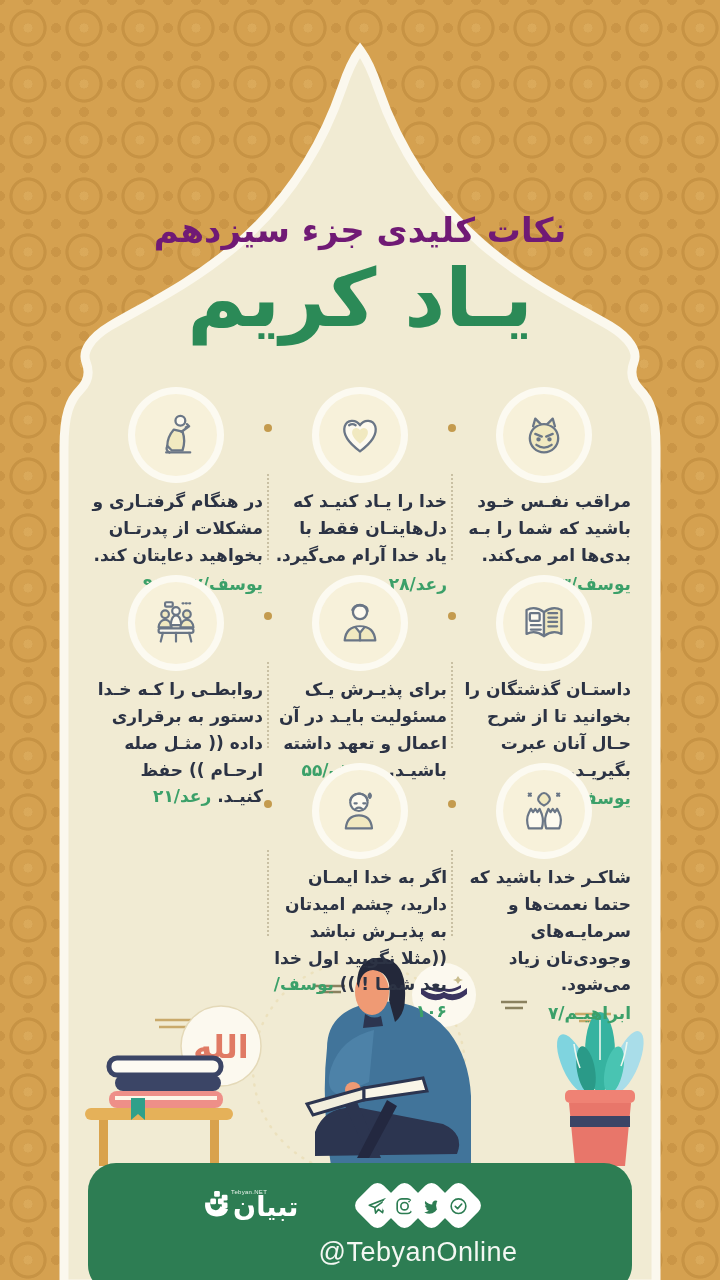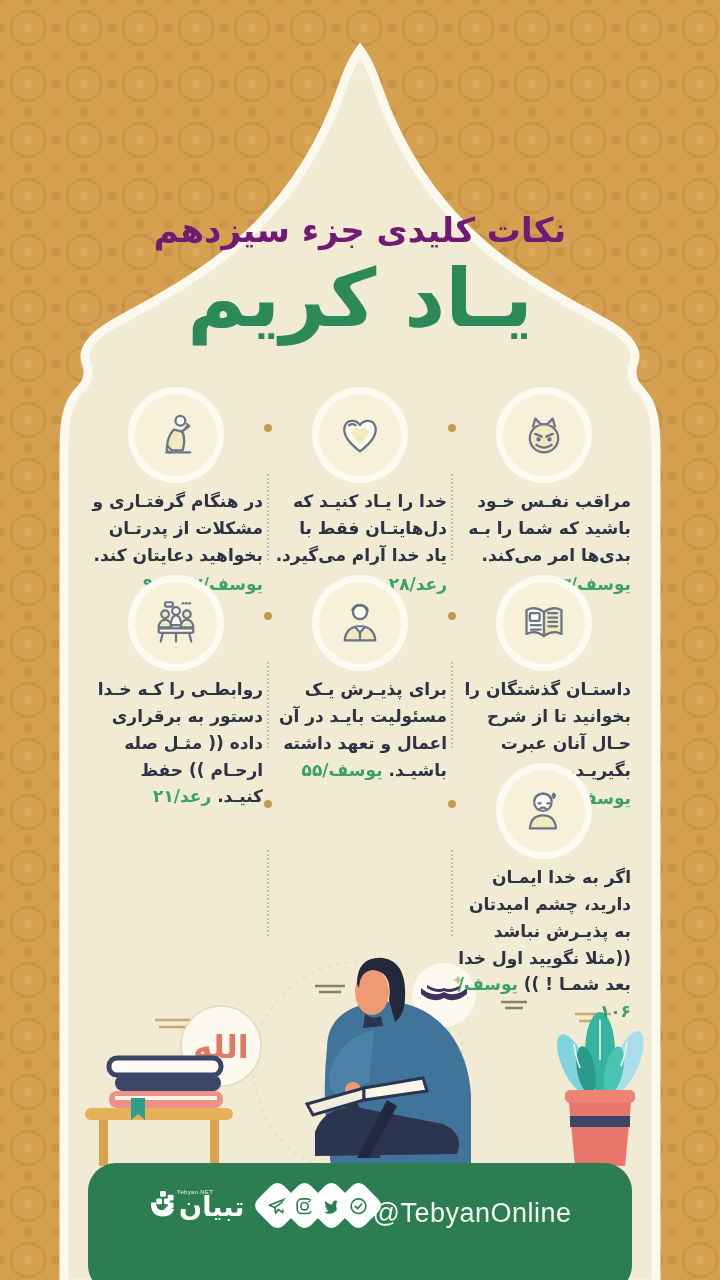--- a/index.html
+++ b/index.html
@@ -57,21 +57,21 @@
   
   .footer{
     z-index:5; left:88px; top:1163px; width:544px; height:130px;
     background:#2d7d53; border-radius:28px;
     display:flex; align-items:flex-start; justify-content:center;
     padding-top:16px; gap:20px;
   }
   .logo-block{ display:flex; flex-direction:row; align-items:center; width:96px; }
   .logo-word{ position:relative; color:#ffffff; font-size:27px; font-weight:900; direction:rtl; line-height:1; margin-top:2px;}
   .logo-sub{ position:absolute; top:-4px; left:-2px; font-size:6px; font-weight:400; color:#eaf4ec; font-family:"Liberation Sans",sans-serif; letter-spacing:.3px;}
-  .social-block{ display:flex; flex-direction:row; align-items:flex-end; }
+  .social-block{ display:flex; flex-direction:column; align-items:center; }
   .chain{ display:flex; align-items:center; height:48px; margin-top:2px; }
   .diamond{
     width:37px; height:37px; background:#ffffff; border-radius:9px;
     transform:rotate(45deg); margin:0 -5px;
     display:flex; align-items:center; justify-content:center;
   }
   .diamond svg{ transform:rotate(-45deg); width:22px; height:22px; }
   .handle{
     margin-top:8px; color:#f3f7f2; font-size:27px;
     font-family:"Liberation Sans", sans-serif; letter-spacing:.5px;
@@ -185,20 +185,32 @@
         <path d="M17 24 q1 -9 5 -9 q4 0 5 9 z" fill="#fdfaef"></path>
         <path d="M26 26 q1 -7 6 -7 q5 0 6 7 z" fill="#f1e9c0"></path>
         <rect x="6" y="27" width="32" height="4" rx="2" fill="#fdfaef"></rect>
         <path d="M10 31 l-2 8 M34 31 l2 8 M22 31 v8"></path>
       </svg>
     </div>
     <div class="cell-text"><span>روابطـی را کـه خـدا دستور به برقراری داده (( مثـل صله ارحـام )) حفظ کنیـد.</span>
       <span class="ref">رعد/۲۱</span></div>
   </div>
 
+  <div class="cell ref-block">
+    <div class="badge">
+      <svg viewBox="0 0 44 44" fill="none" stroke="#6a7686" stroke-width="2" stroke-linecap="round" stroke-linejoin="round">
+        <path d="M18 8 q4 -5 8 0 q4 5 -4 9 q-8 -4 -4 -9 z" fill="#f1e9c0"></path>
+        <path d="M8 6 l2 2 M10 6 l-2 2 M34 6 l2 2 M36 6 l-2 2"></path>
+        <path d="M8 38 q-3 -8 0 -14 l2 -4 l2 3 l2 -3 l2 3 l2 -3 l2 5 q2 6 0 13 z" fill="#fdfaef"></path>
+        <path d="M36 38 q3 -8 0 -14 l-2 -4 l-2 3 l-2 -3 l-2 3 l-2 -3 l-2 5 q-2 6 0 13 z" fill="#fdfaef"></path>
+      </svg>
+    </div>
+    <div class="cell-text"><span>شاکـر خدا باشید که حتما نعمت‌ها و سرمایـه‌های وجودی‌تان زیاد می‌شود.</span>
+      <span class="ref">ابراهیـم/۷</span></div>
+  </div>
 
 
   <div class="cell">
     <div class="badge">
       <svg viewBox="0 0 44 44" fill="none" stroke="#6a7686" stroke-width="2" stroke-linecap="round" stroke-linejoin="round">
         <circle cx="21" cy="14" r="8" fill="#fdfaef"></circle>
         <path d="M13 12 q2 -6 9 -6 q6 1 7 6"></path>
         <path d="M31 6 q2 2 0 4 q-2 -2 0 -4 z" fill="#f1e9c0"></path>
         <path d="M17 15 h2 M25 15 h2"></path>
         <path d="M18 20 q3 -2 6 0"></path>

